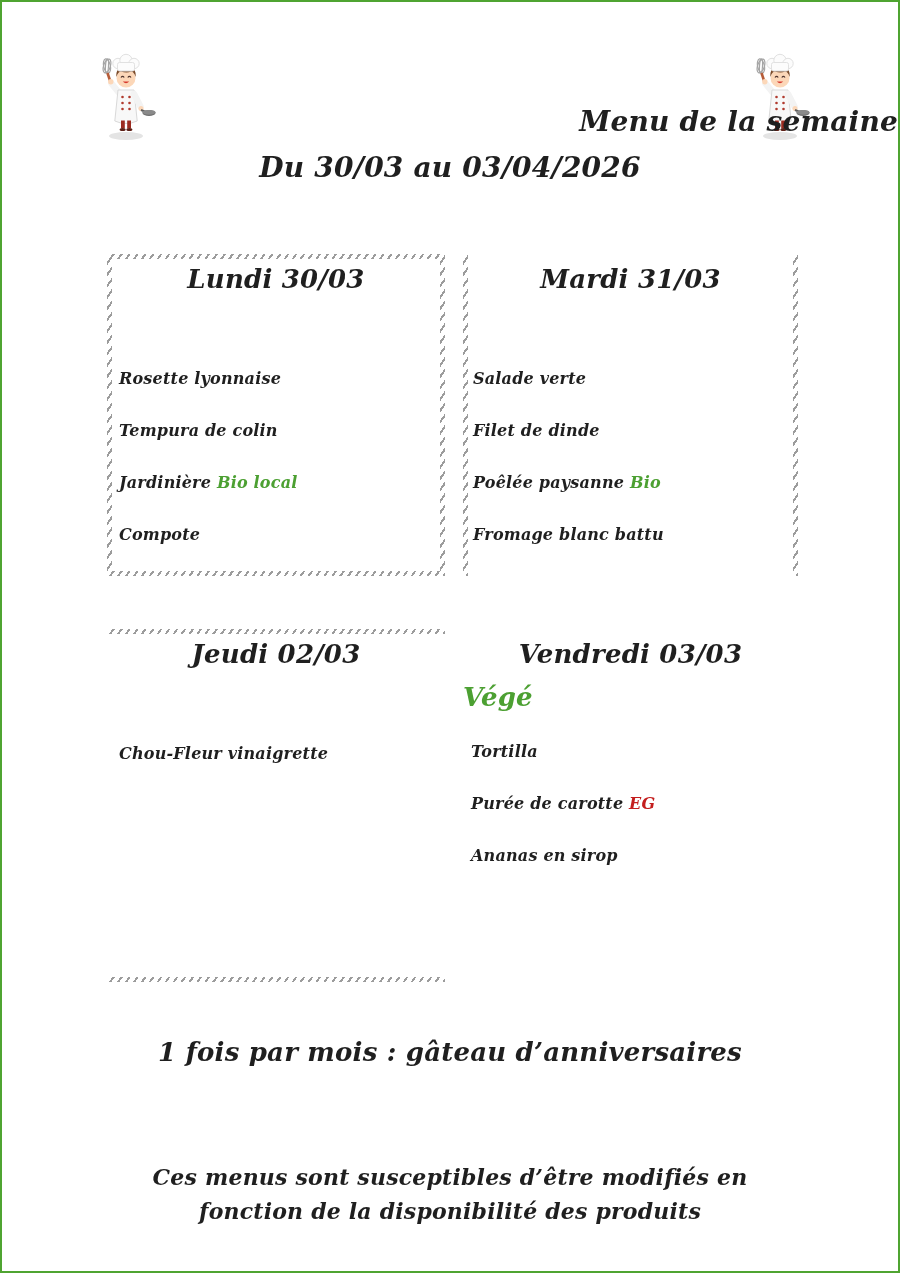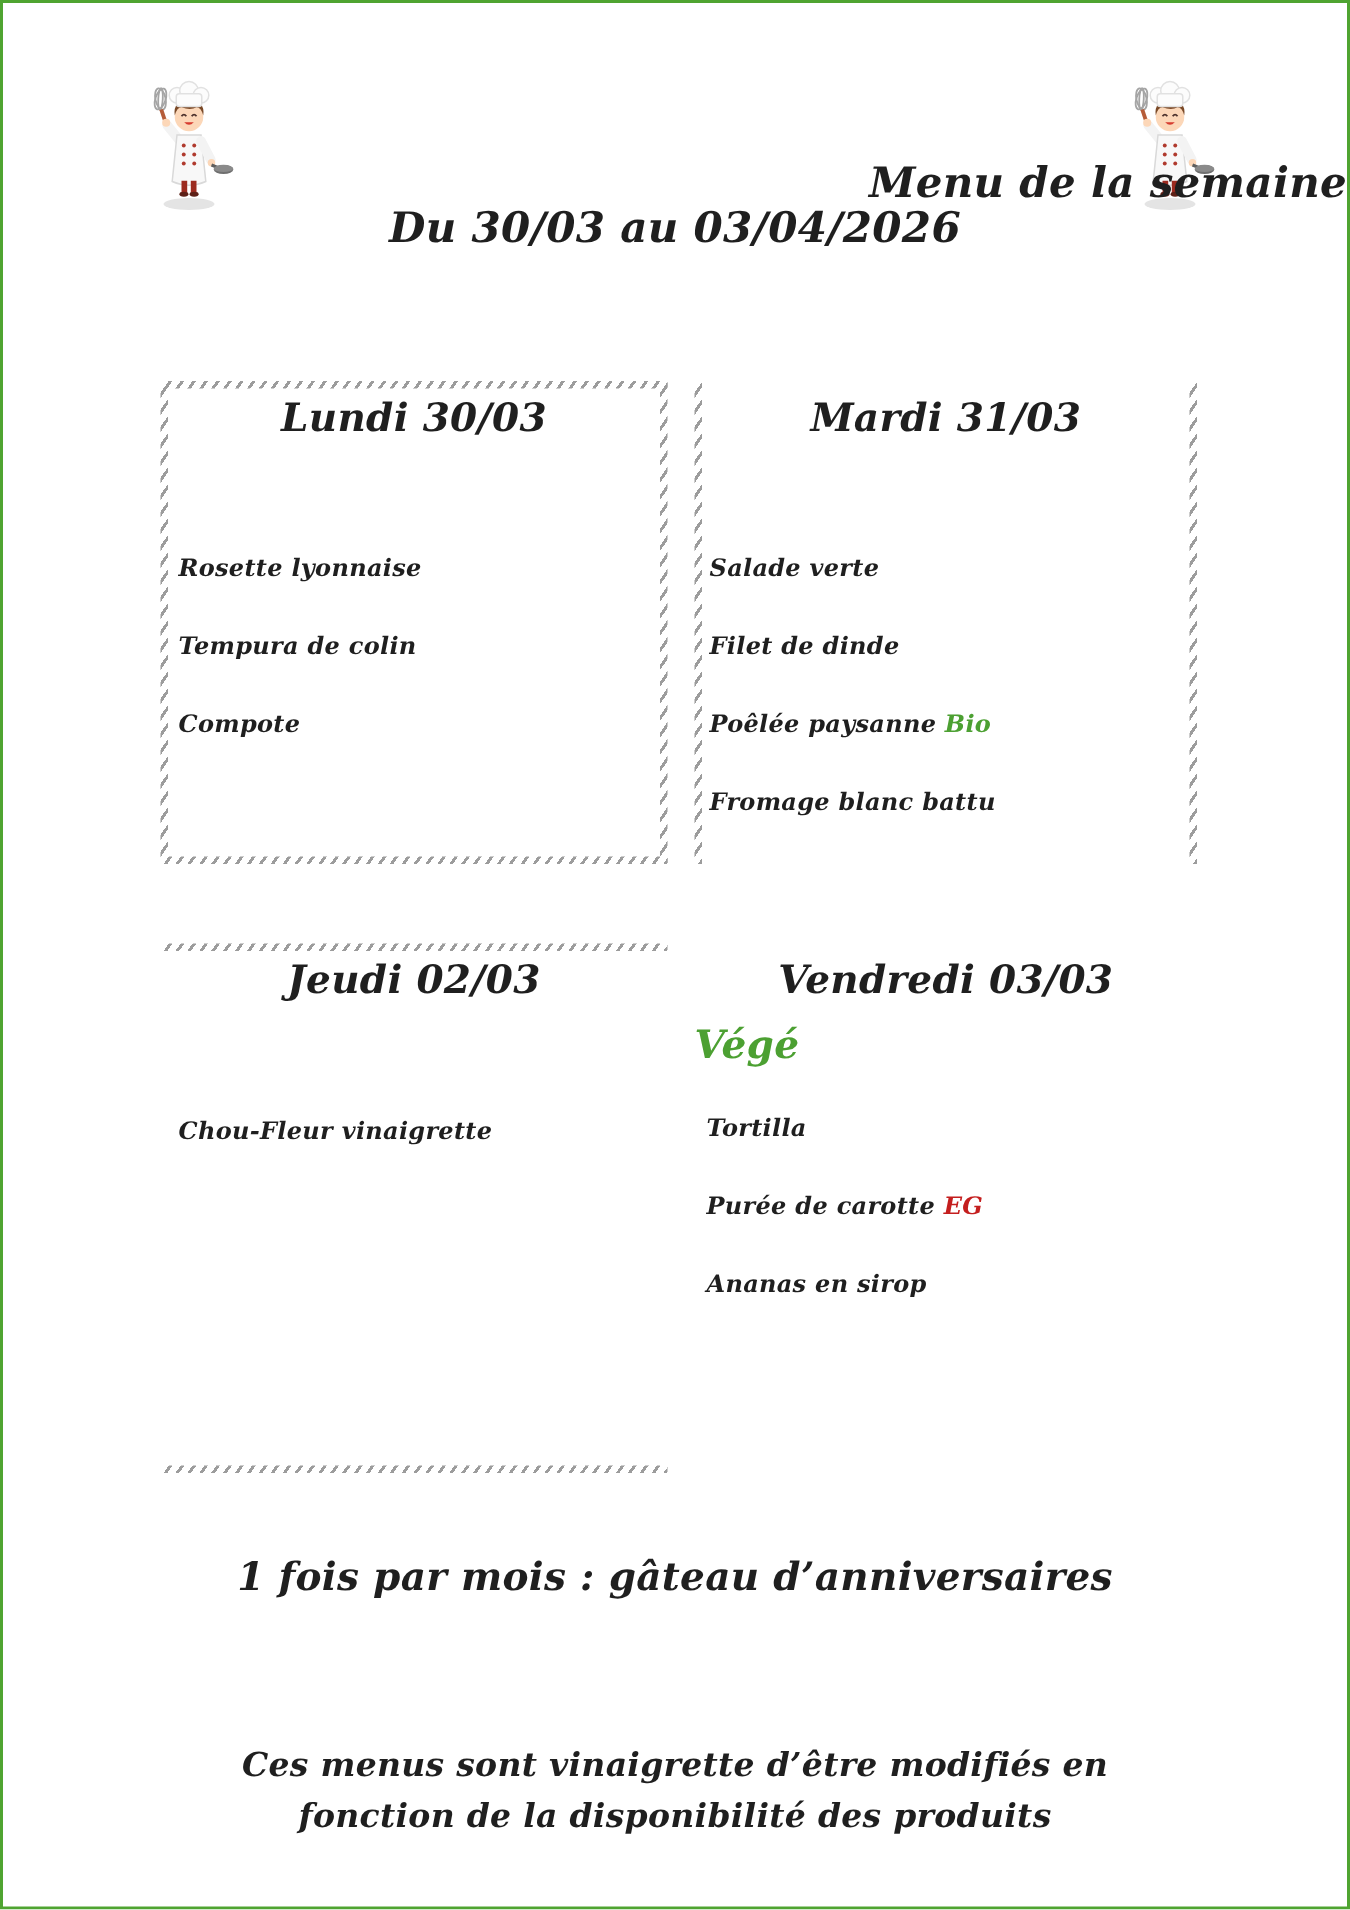--- a/index.html
+++ b/index.html
@@ -8,21 +8,21 @@
     width:900px;height:1273px;
     background:#ffffff;
     border:2px solid var(--frame,#4FA431);
     box-sizing:border-box;
     font-family:"DejaVu Serif","Liberation Serif",serif;
     color:var(--ink,#1f1f1f);
     overflow:hidden;
   }
   .script{font-style:italic;font-weight:bold;letter-spacing:.2px;}
   .main-title{position:absolute;left:0;right:0;top:100px;text-align:right;font-size:28px;line-height:40px;}
-  .date-line{position:absolute;left:0;right:0;top:130px;text-align:center;font-size:28px;line-height:40px;}
+  .date-line{position:absolute;left:0;right:0;top:146px;text-align:center;font-size:28px;line-height:40px;}
   .chef{position:absolute;width:64px;height:92px;}
   .chef-left{left:92px;top:48px;}
   .chef-right{left:746px;top:48px;}
 
   .day-card{position:absolute;box-sizing:border-box;}
   .box-lundi{left:105px;top:252px;width:338px;height:322px;}
   .box-mardi{left:461px;top:252px;width:335px;height:322px;}
   .box-jeudi{left:105px;top:627px;width:338px;height:353px;}
   .box-vendredi{left:461px;top:627px;width:335px;height:353px;}
 
@@ -105,20 +105,21 @@
 
   <section class="day-card box-lundi">
     <div class="hatch-h h-top"></div>
     <div class="hatch-h h-bottom"></div>
     <div class="hatch-v v-left"></div>
     <div class="hatch-v v-right"></div>
     <div class="day-title script">Lundi 30/03</div>
     <div class="items">
         <div class="menu-item"><span>Rosette lyonnaise</span></div>
         <div class="menu-item"><span>Tempura de colin</span></div>
+        <div class="menu-item"><span>Jardinière </span><span class="seg-green">Bio local</span></div>
         <div class="menu-item"><span>Compote</span></div>
       </div>
   </section>
 
   <section class="day-card box-mardi">
     <div class="hatch-v v-left"></div>
     <div class="hatch-v v-right"></div>
     <div class="day-title script">Mardi 31/03</div>
     <div class="items">
         <div class="menu-item"><span>Salade verte</span></div>
@@ -141,15 +142,15 @@
     <div class="day-title script">Vendredi 03/03</div>
     <div class="day-subtitle script">Végé</div>
     <div class="items">
         <div class="menu-item"><span>Tortilla</span></div>
         <div class="menu-item"><span>Purée de carotte </span><span class="seg-red">EG</span></div>
         <div class="menu-item"><span>Ananas en sirop</span></div>
       </div>
   </section>
 
   <div class="monthly script">1 fois par mois : gâteau d’anniversaires</div>
-  <div class="footer script">Ces menus sont vinaigrette d’être modifiés en fonction de la disponibilité des produits</div>
+  <div class="footer script">Ces menus sont susceptibles d’être modifiés en fonction de la disponibilité des produits</div>
 
 </div>
 
 </body></html>

